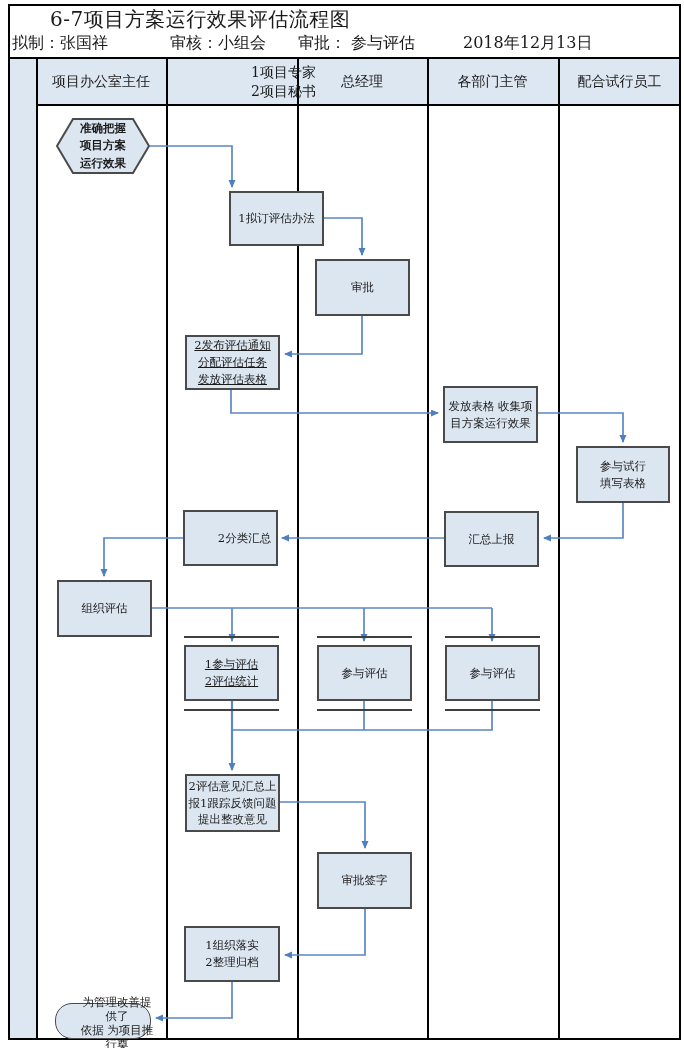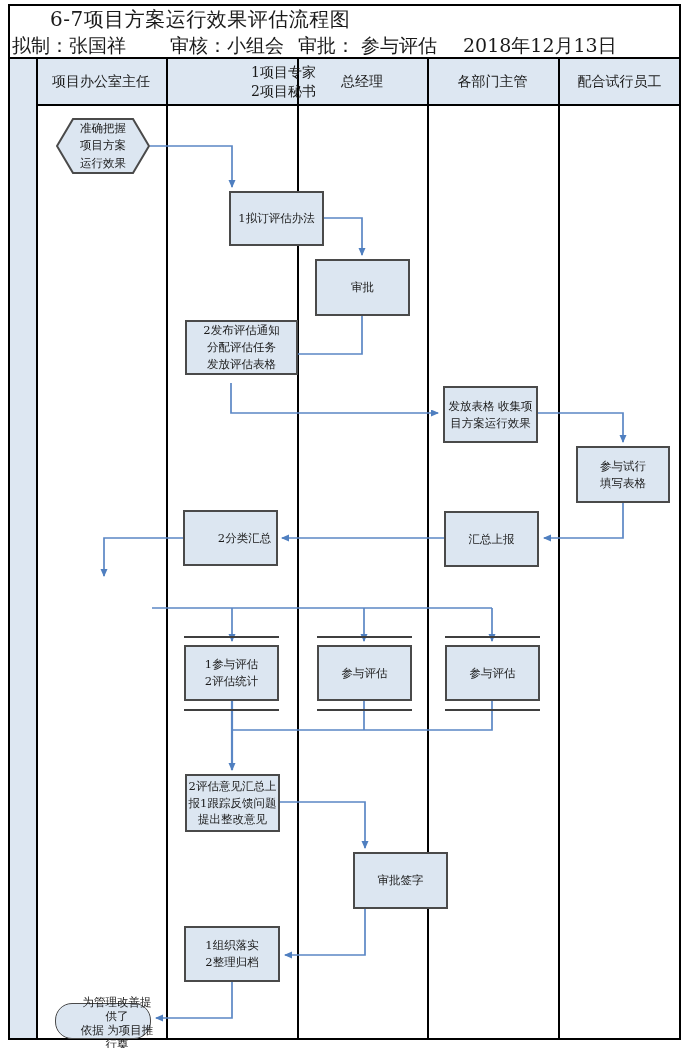--- a/index.html
+++ b/index.html
@@ -5,21 +5,21 @@
   html,body{margin:0;padding:0;background:#ffffff;}
   .stage{
     position:relative;width:684px;height:1048px;background:#ffffff;overflow:hidden;
     font-family:"DejaVu Serif","Liberation Serif",serif;color:#1a1a1a;
   }
   .frame{position:absolute;left:8px;top:4px;width:673px;height:1036px;border:2px solid #000;box-sizing:border-box;}
   .hline{position:absolute;background:#000;}
   .vline{position:absolute;background:#000;width:2px;}
   .band{position:absolute;background:#dde7f2;}
   .page-title{position:absolute;left:12px;top:6px;font-size:20px;letter-spacing:.5px;white-space:nowrap;margin-left:38px;}
-  .meta-line{position:absolute;top:33px;left:0;width:684px;height:24px;font-size:19px;}
+  .meta-line{position:absolute;top:33px;left:0;width:684px;height:24px;font-size:16px;}
   .meta-line span{position:absolute;white-space:nowrap;}
   .lane-header{position:absolute;top:58px;height:47px;display:flex;align-items:center;justify-content:center;
     font-size:14px;text-align:center;white-space:pre-line;line-height:1.35;}
   .node{position:absolute;background:#dce6f1;border:2px solid #4a4a4a;box-sizing:border-box;
     display:flex;align-items:center;justify-content:center;text-align:center;
     font-size:11.5px;line-height:1.45;}
   .node span{white-space:pre-line;}
   .stadium{border-radius:17px;border-width:1.5px;overflow:visible;}
   .stadium span{position:absolute;left:-4px;right:-4px;top:-9px;line-height:14px;margin-left:28px;}
   .hex{position:absolute;display:flex;align-items:center;justify-content:center;text-align:center;
@@ -89,70 +89,73 @@
     </g>
   </svg>
 
   <div class="pbar" style="left:184px;top:636px;width:95px;"></div>
   <div class="pbar" style="left:184px;top:709px;width:95px;"></div>
   <div class="pbar" style="left:317px;top:636px;width:95px;"></div>
   <div class="pbar" style="left:317px;top:709px;width:95px;"></div>
   <div class="pbar" style="left:445px;top:636px;width:95px;"></div>
   <div class="pbar" style="left:445px;top:709px;width:95px;"></div>
 
-  <div class="hex" style="left:56px;top:118px;width:94px;height:56px;">
+  <div class="hex" style="left:56px;top:118px;width:94px;height:56px;font-weight:bold;">
     <svg width="94" height="56" viewBox="0 0 94 56">
       <polygon points="17,1 77,1 93,28 77,55 17,55 1,28" fill="#dce6f1" stroke="#4a4a4a" stroke-width="2"></polygon>
     </svg>
     <span>准确把握
 项目方案
 运行效果</span>
   </div>
 
   <div class="node" style="left:185px;top:191px;width:95px;height:55px;margin-left:44px;">
       <span>1拟订评估办法</span>
     </div>
   <div class="node" style="left:315px;top:259px;width:95px;height:57px;">
       <span>审批</span>
     </div>
-  <div class="node" style="left:185px;top:320px;width:113px;height:55px;">
+  <div class="node" style="left:185px;top:335px;width:95px;height:55px;text-decoration:underline;">
       <span>2发布评估通知
 分配评估任务
 发放评估表格</span>
     </div>
   <div class="node" style="left:576px;top:446px;width:94px;height:57px;">
       <span>参与试行
 填写表格</span>
     </div>
   <div class="node" style="left:443px;top:386px;width:95px;height:57px;">
       <span>发放表格  收集项
 目方案运行效果</span>
     </div>
   <div class="node" style="left:444px;top:511px;width:95px;height:56px;">
       <span>汇总上报</span>
     </div>
   <div class="node" style="left:183px;top:510px;width:95px;height:56px;padding-left:28px;">
       <span>2分类汇总</span>
     </div>
-  <div class="node" style="left:184px;top:645px;width:95px;height:56px;">
+  <div class="node" style="left:57px;top:580px;width:95px;height:57px;">
+      <span>组织评估</span>
+    </div>
+  <div class="node" style="left:184px;top:645px;width:95px;height:56px;text-decoration:underline;">
       <span>1参与评估
 2评估统计</span>
     </div>
   <div class="node" style="left:317px;top:645px;width:95px;height:56px;">
       <span>参与评估</span>
     </div>
   <div class="node" style="left:445px;top:645px;width:95px;height:56px;">
       <span>参与评估</span>
     </div>
   <div class="node" style="left:185px;top:774px;width:95px;height:58px;">
       <span>2评估意见汇总上
 报1跟踪反馈问题
 提出整改意见</span>
     </div>
-  <div class="node" style="left:317px;top:852px;width:95px;height:57px;margin-left:36px;">
+  <div class="node" style="left:317px;top:852px;width:95px;height:57px;">
       <span>审批签字</span>
     </div>
   <div class="node" style="left:184px;top:926px;width:96px;height:56px;">
       <span>1组织落实
 2整理归档</span>
     </div>
 
   <div class="node stadium" style="left:55px;top:1003px;width:96px;height:36px;">
     <span>为管理改善提供了
 依据 为项目推行奠

